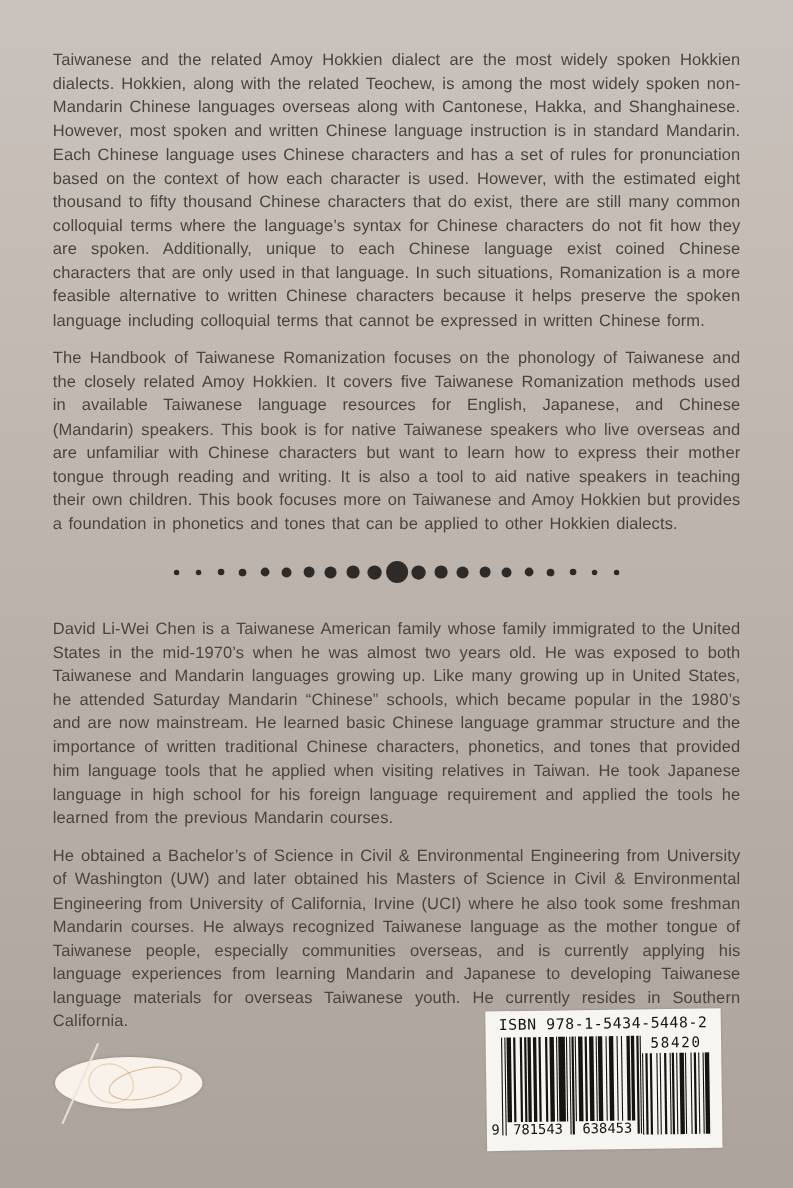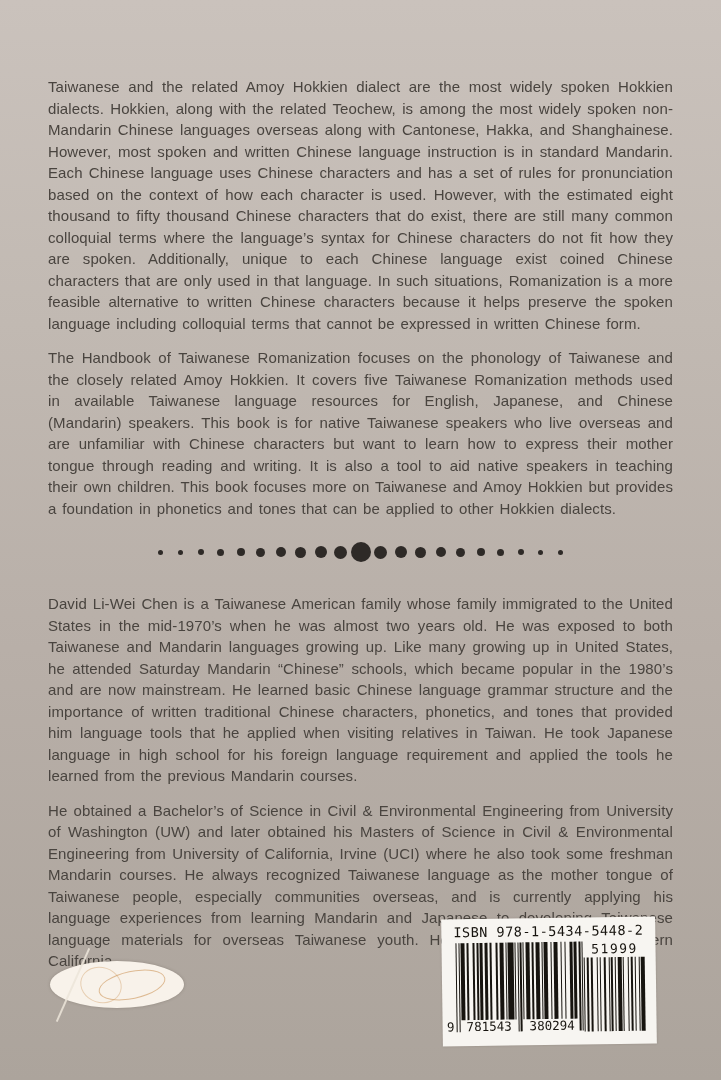--- a/index.html
+++ b/index.html
@@ -7,21 +7,20 @@
     width:721px;height:1080px;position:relative;overflow:hidden;
     font-family:"Liberation Sans",sans-serif;
     background:linear-gradient(180deg,#cac2bc 0%,#c1b9b2 30%,#b8afa8 60%,#aca49c 100%);
   }
   .cover{position:absolute;inset:0;}
   .copy{
     position:absolute;left:48px;top:44px;width:625px;
     color:#49443f;font-size:15px;line-height:21.5px;
     text-align:justify;letter-spacing:0.1px;word-spacing:1.5px;
     font-weight:400;
-    margin-top:32px;
   }
   .copy p{margin:0 0 13px 0;}
   .dot-divider{
     display:flex;justify-content:center;align-items:center;
     margin:22px auto 30px auto;height:22px;width:430px;
   }
   .dotcell{width:20px;height:22px;display:flex;align-items:center;justify-content:center;flex:0 0 20px;}
   .dot{background:#2e2a27;border-radius:50%;display:block;}
   
   .logo{
@@ -187,24 +186,24 @@
         <div class="bar" style="left: 104.52px; width: 1.34px; height: 77px;"></div>
         <div class="bar" style="left: 108.54px; width: 1.34px; height: 77px;"></div>
         <div class="bar" style="left: 113.9px; width: 2.68px; height: 77px;"></div>
         <div class="bar" style="left: 117.92px; width: 2.68px; height: 77px;"></div>
         <div class="bar" style="left: 123.28px; width: 1.34px; height: 89px;"></div>
         <div class="bar" style="left: 125.96px; width: 1.34px; height: 89px;"></div>
       </div>
     <div class="main-digits">
       <span class="d-first">9</span>
       <span class="d-g1">781543</span>
-      <span class="d-g2">380294</span>
+      <span class="d-g2">638453</span>
     </div>
     <div class="supp">
-      <div class="supp-num">51999</div>
+      <div class="supp-num">58420</div>
       <div class="supp-bars">
           <div class="bar" style="left: 0px; width: 1.3px; height: 74px;"></div>
           <div class="bar" style="left: 2.6px; width: 2.6px; height: 74px;"></div>
           <div class="bar" style="left: 6.5px; width: 2.6px; height: 74px;"></div>
           <div class="bar" style="left: 13px; width: 1.3px; height: 74px;"></div>
           <div class="bar" style="left: 15.6px; width: 1.3px; height: 74px;"></div>
           <div class="bar" style="left: 19.5px; width: 2.6px; height: 74px;"></div>
           <div class="bar" style="left: 24.7px; width: 1.3px; height: 74px;"></div>
           <div class="bar" style="left: 27.3px; width: 1.3px; height: 74px;"></div>
           <div class="bar" style="left: 31.2px; width: 1.3px; height: 74px;"></div>

